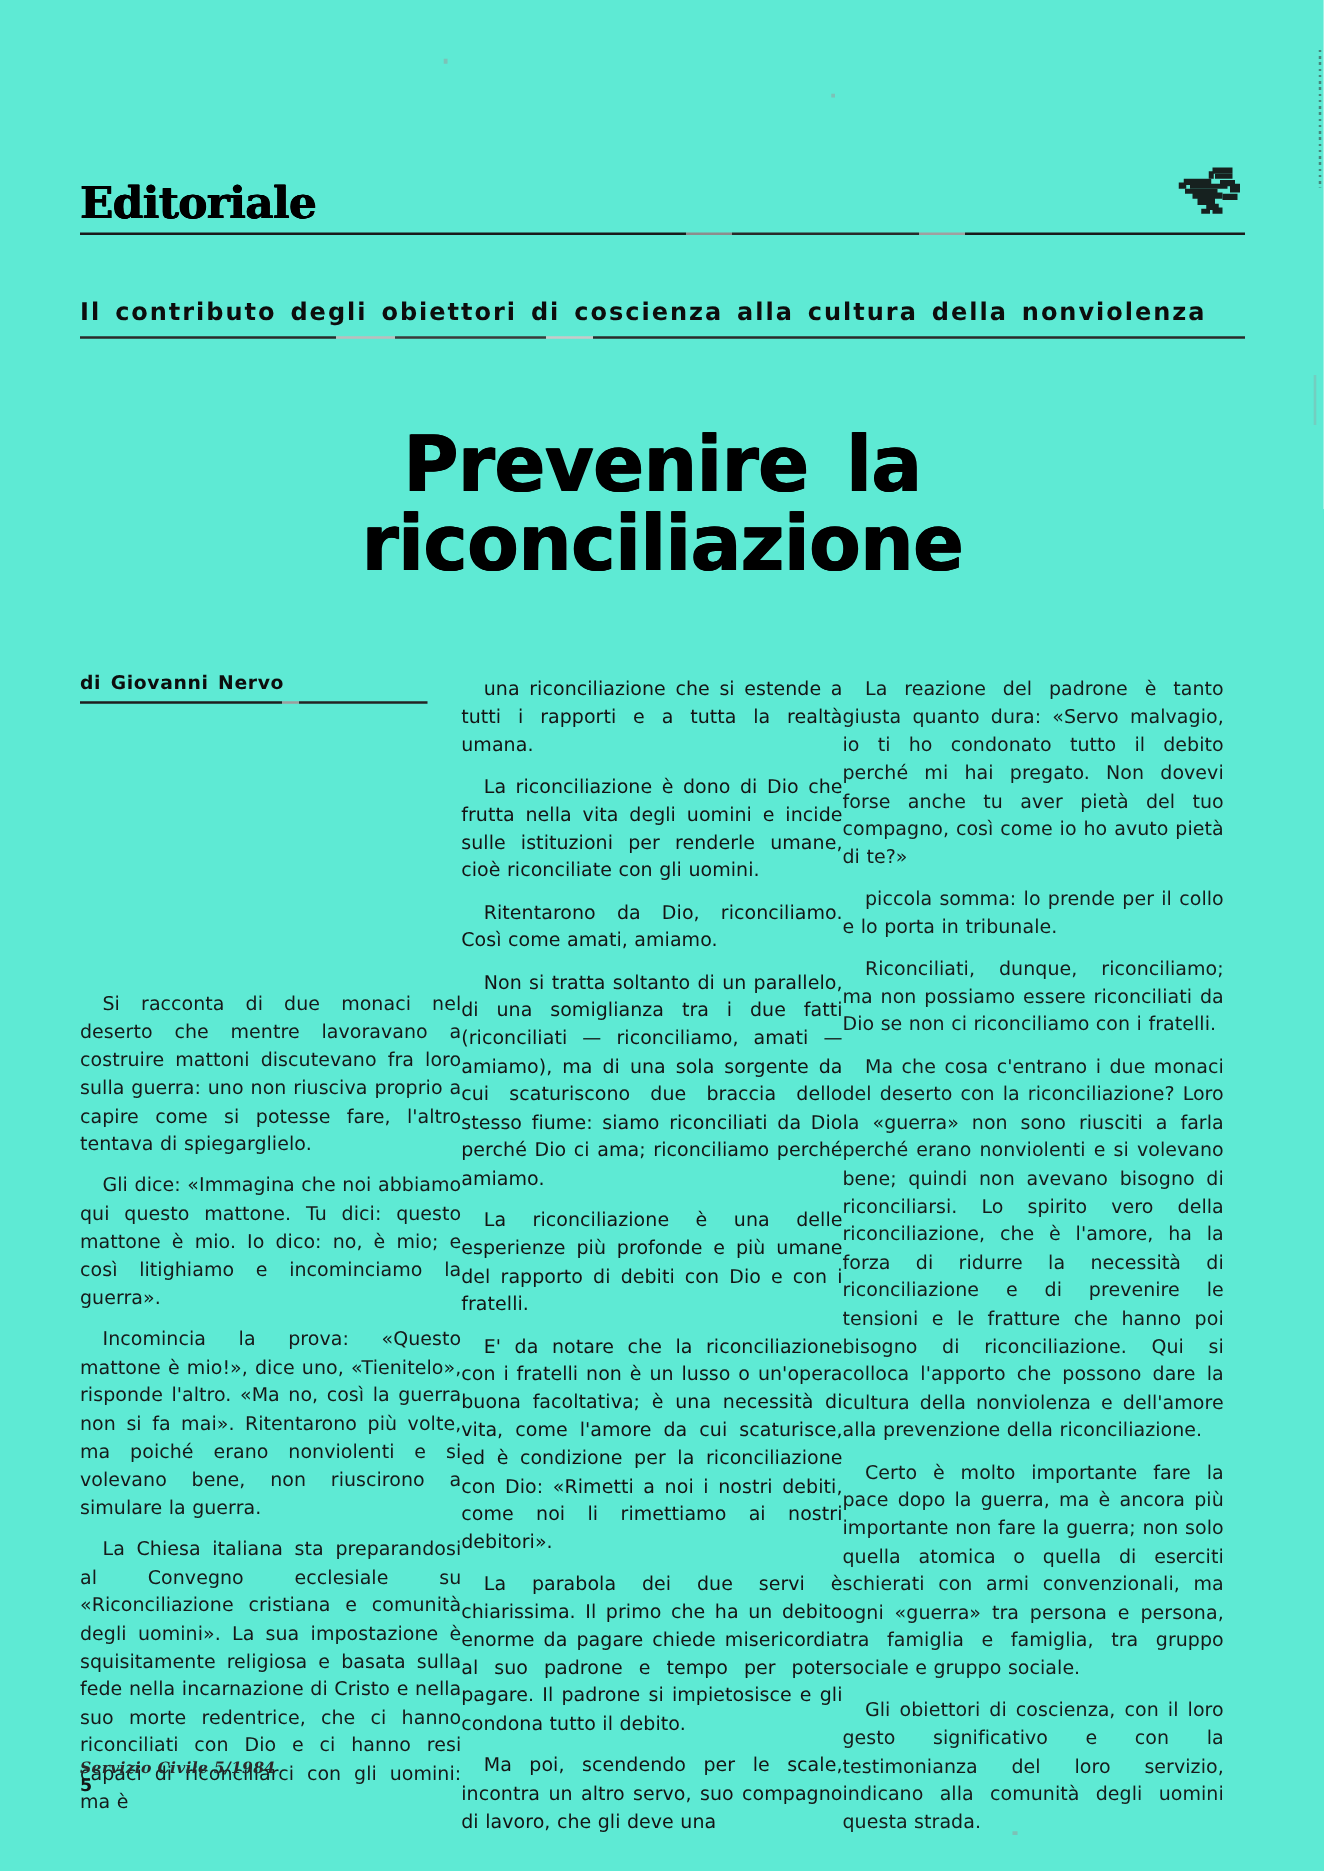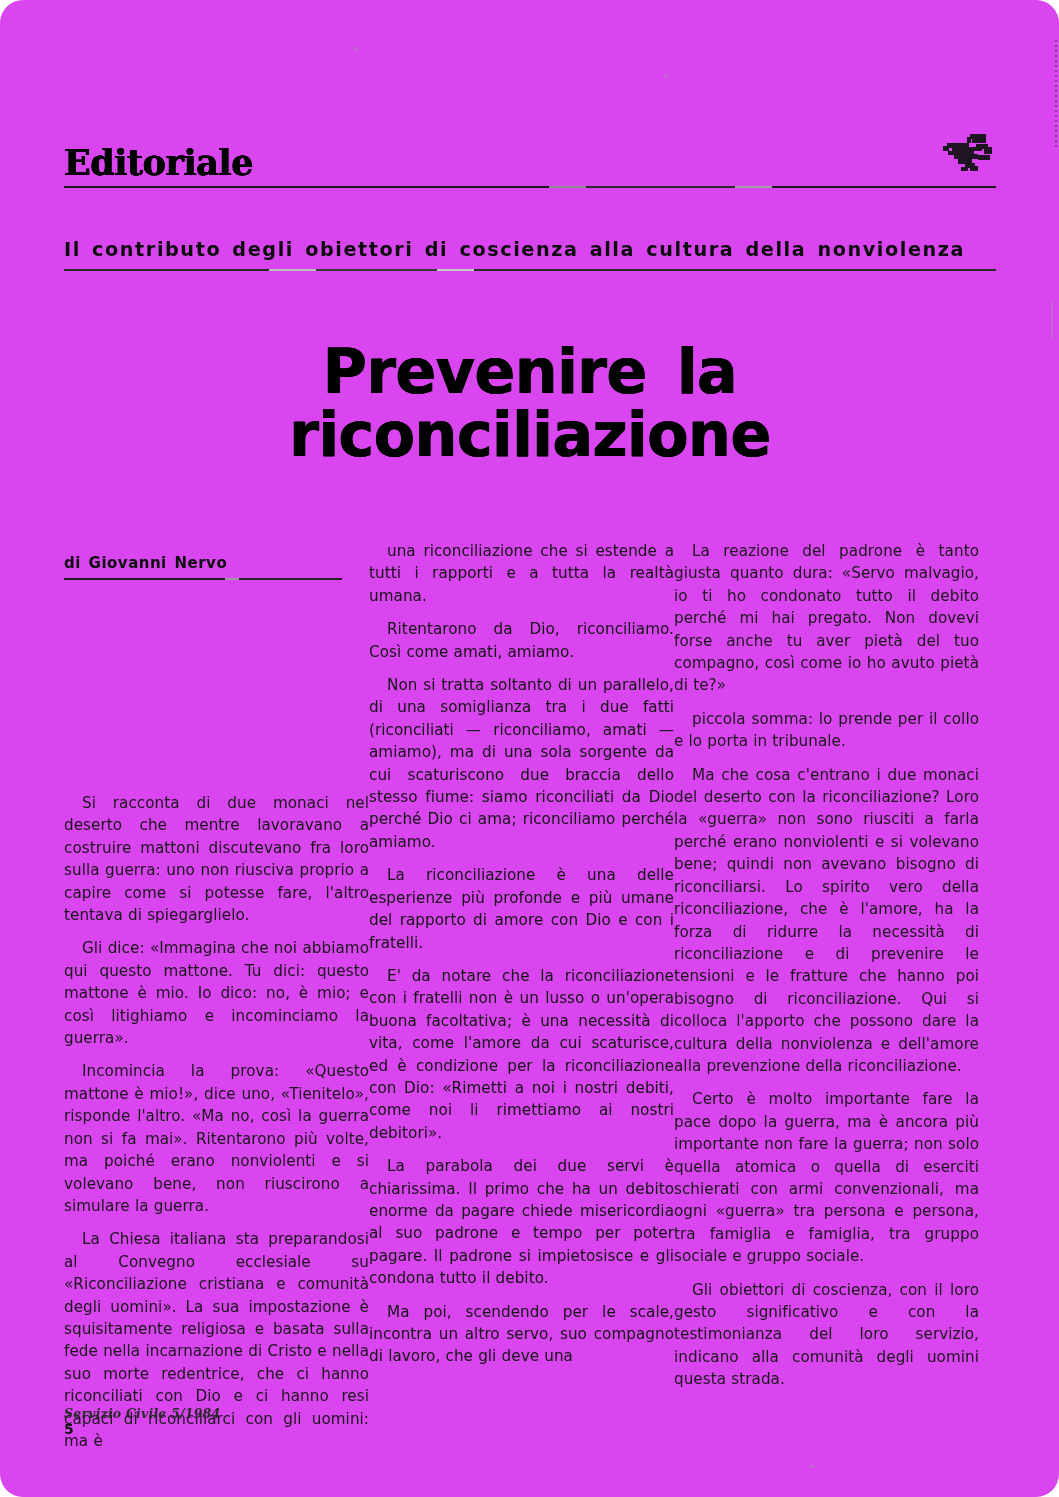--- a/index.html
+++ b/index.html
@@ -14,23 +14,22 @@
     position: relative;
     font-family: "Liberation Sans", sans-serif;
     color: #111111;
     overflow: hidden;
   }
 
   
   .page {
     position: absolute;
     inset: 0;
-    background: #d946ef;
+    background: #5eead4;
     padding: 12px;
-    border-radius: 23px;
   }
 
   
   .scan-edge-right {
     position: absolute;
     top: 40px;
     right: 2px;
     width: 2px;
     height: 110px;
     background: repeating-linear-gradient(
@@ -138,21 +137,21 @@
     color: #000;
     transform: scaleX(0.97);
     transform-origin: center;
     text-shadow: 0.5px 0 0 #000, -0.5px 0 0 #000;
   }
 
   
   .byline-block {
     position: absolute;
     left: 64px;
-    top: 554px;
+    top: 537px;
     width: 278px;
   }
   .byline {
     font-family: "DejaVu Sans", sans-serif;
     font-weight: bold;
     font-size: 15px;
     letter-spacing: 0.5px;
     word-spacing: 2px;
     color: #0d0d0d;
   }
@@ -281,31 +280,33 @@
 
     <div class="col col-1">
       <p class="body">Si racconta di due monaci nel deserto che mentre lavoravano a costruire mattoni discutevano fra loro sulla guerra: uno non riusciva proprio a capire come si potesse fare, l'altro tentava di spiegarglielo.</p>
       <p class="body">Gli dice: «Immagina che noi abbiamo qui questo mattone. Tu dici: questo mattone è mio. Io dico: no, è mio; e così litighiamo e incominciamo la guerra».</p>
       <p class="body">Incomincia la prova: «Questo mattone è mio!», dice uno, «Tienitelo», risponde l'altro. «Ma no, così la guerra non si fa mai». Ritentarono più volte, ma poiché erano nonviolenti e si volevano bene, non riuscirono a simulare la guerra.</p>
       <p class="body">La Chiesa italiana sta preparandosi al Convegno ecclesiale su «Riconciliazione cristiana e comunità degli uomini». La sua impostazione è squisitamente religiosa e basata sulla fede nella incarnazione di Cristo e nella suo morte redentrice, che ci hanno riconciliati con Dio e ci hanno resi capaci di riconciliarci con gli uomini: ma è</p>
     </div>
 
     <div class="col col-2">
       <p class="body">una riconciliazione che si estende a tutti i rapporti e a tutta la realtà umana.</p>
+      <p class="body">La riconciliazione è dono di Dio che frutta nella vita degli uomini e incide sulle istituzioni per renderle umane, cioè riconciliate con gli uomini.</p>
       <p class="body">Ritentarono da Dio, riconciliamo. Così come amati, amiamo.</p>
       <p class="body">Non si tratta soltanto di un parallelo, di una somiglianza tra i due fatti (riconciliati — riconciliamo, amati — amiamo), ma di una sola sorgente da cui scaturiscono due braccia dello stesso fiume: siamo riconciliati da Dio perché Dio ci ama; riconciliamo perché amiamo.</p>
-      <p class="body">La riconciliazione è una delle esperienze più profonde e più umane del rapporto di amore con Dio e con i fratelli.</p>
+      <p class="body">La riconciliazione è una delle esperienze più profonde e più umane del rapporto di debiti con Dio e con i fratelli.</p>
       <p class="body">E' da notare che la riconciliazione con i fratelli non è un lusso o un'opera buona facoltativa; è una necessità di vita, come l'amore da cui scaturisce, ed è condizione per la riconciliazione con Dio: «Rimetti a noi i nostri debiti, come noi li rimettiamo ai nostri debitori».</p>
       <p class="body">La parabola dei due servi è chiarissima. Il primo che ha un debito enorme da pagare chiede misericordia al suo padrone e tempo per poter pagare. Il padrone si impietosisce e gli condona tutto il debito.</p>
       <p class="body">Ma poi, scendendo per le scale, incontra un altro servo, suo compagno di lavoro, che gli deve una</p>
     </div>
 
     <div class="col col-3">
       <p class="body">La reazione del padrone è tanto giusta quanto dura: «Servo malvagio, io ti ho condonato tutto il debito perché mi hai pregato. Non dovevi forse anche tu aver pietà del tuo compagno, così come io ho avuto pietà di te?»</p>
       <p class="body">piccola somma: lo prende per il collo e lo porta in tribunale.</p>
+      <p class="body">Riconciliati, dunque, riconciliamo; ma non possiamo essere riconciliati da Dio se non ci riconciliamo con i fratelli.</p>
       <p class="body">Ma che cosa c'entrano i due monaci del deserto con la riconciliazione? Loro la «guerra» non sono riusciti a farla perché erano nonviolenti e si volevano bene; quindi non avevano bisogno di riconciliarsi. Lo spirito vero della riconciliazione, che è l'amore, ha la forza di ridurre la necessità di riconciliazione e di prevenire le tensioni e le fratture che hanno poi bisogno di riconciliazione. Qui si colloca l'apporto che possono dare la cultura della nonviolenza e dell'amore alla prevenzione della riconciliazione.</p>
       <p class="body">Certo è molto importante fare la pace dopo la guerra, ma è ancora più importante non fare la guerra; non solo quella atomica o quella di eserciti schierati con armi convenzionali, ma ogni «guerra» tra persona e persona, tra famiglia e famiglia, tra gruppo sociale e gruppo sociale.</p>
       <p class="body">Gli obiettori di coscienza, con il loro gesto significativo e con la testimonianza del loro servizio, indicano alla comunità degli uomini questa strada.</p>
     </div>
 
   </div>
 
   <div class="footer">
     <div class="footer-left">Servizio Civile 5/1984</div>
     <div class="footer-right">5</div>

